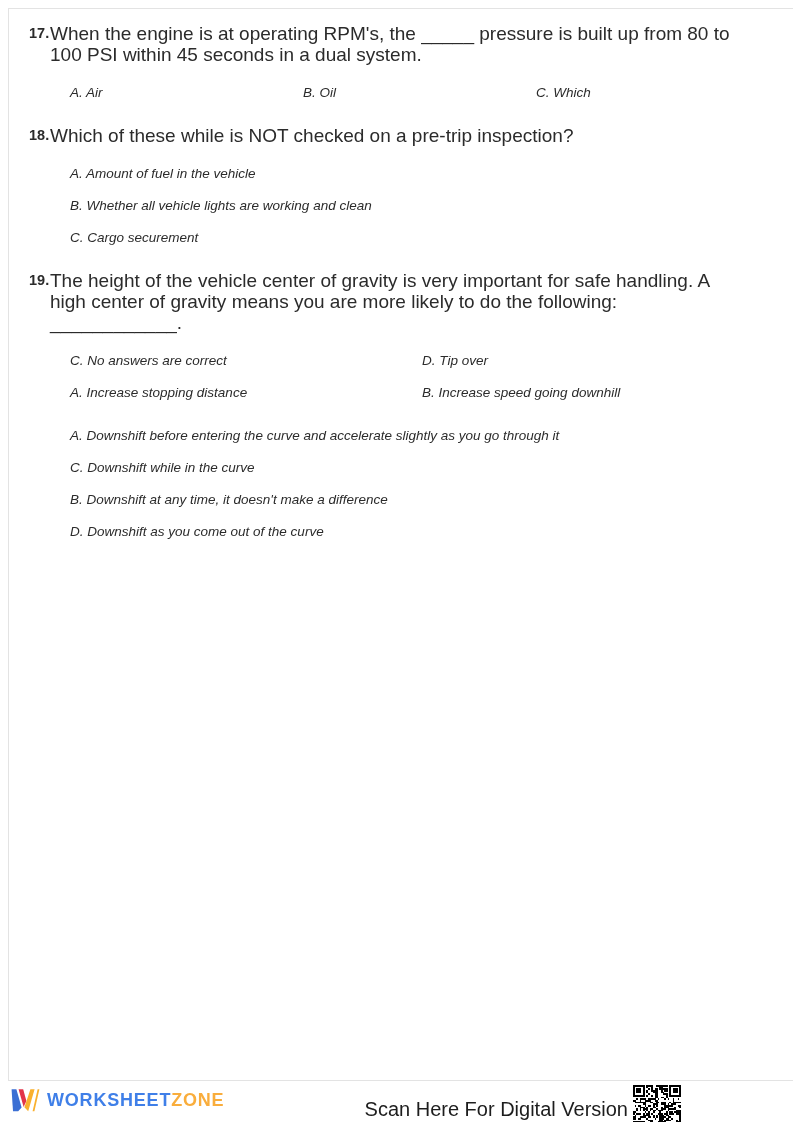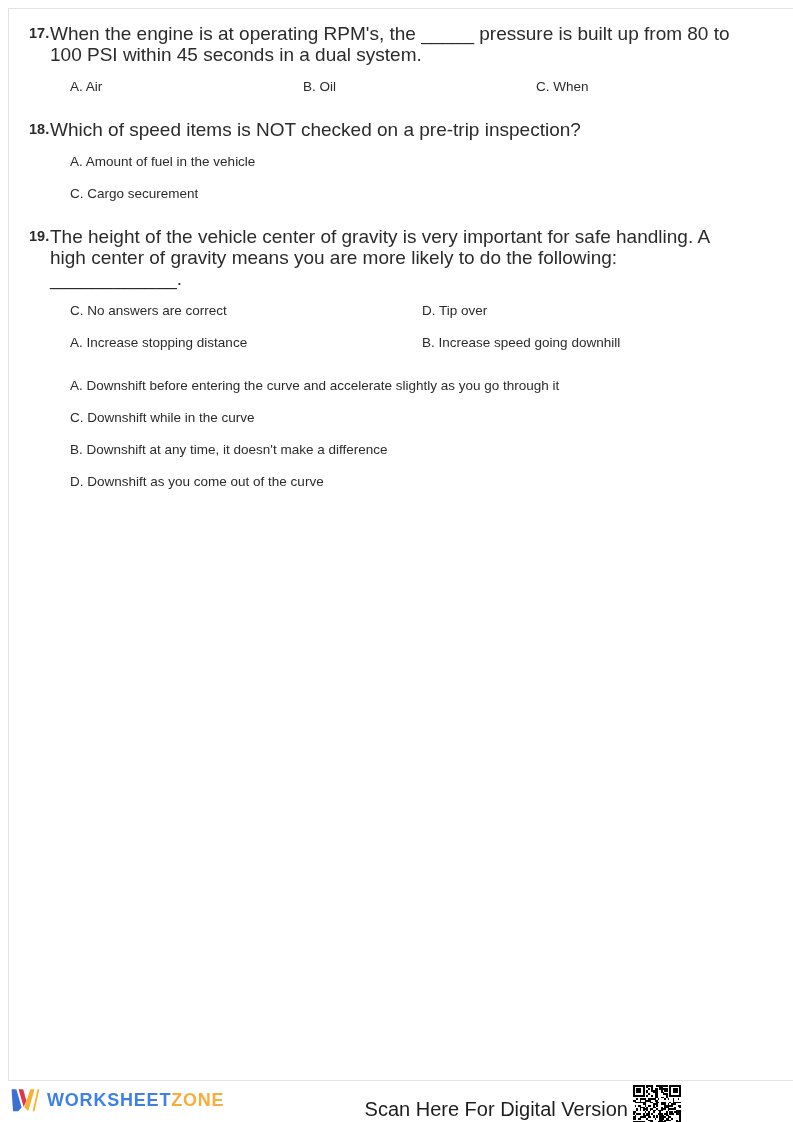--- a/index.html
+++ b/index.html
@@ -58,22 +58,23 @@
   .q-text {
     flex: 1 1 auto;
     font-size: 19px;
     line-height: 21px;
     color: #2b2b2b;
     max-width: 700px;
   }
 
   
   .options {
-    margin-top: 11px;
+    margin-top: 17px;
     padding-left: 49px;
+    font-style: italic;
   }
   .opt-row {
     display: flex;
     margin-bottom: 11px;
   }
   .opt-row:last-child { margin-bottom: 0; }
 
   .opt {
     font-size: 13.5px;
     line-height: 21px;
@@ -146,32 +147,35 @@
   <div class="questions" id="questions-container">
       <div class="question">
         <div class="q-head">
           <div class="q-num">17.</div>
           <div class="q-text">When the engine is at operating RPM's, the _____ pressure is built up from 80 to 100 PSI within 45 seconds in a dual system.</div>
         </div>
         <div class="options cols-3">
           <div class="opt-row">
             <div class="opt"><span class="opt-letter">A.</span> <span class="opt-label">Air</span></div>
             <div class="opt"><span class="opt-letter">B.</span> <span class="opt-label">Oil</span></div>
-            <div class="opt"><span class="opt-letter">C.</span> <span class="opt-label">When</span></div>
+            <div class="opt"><span class="opt-letter">C.</span> <span class="opt-label">Which</span></div>
           </div>
         </div>
       </div>
       <div class="question">
         <div class="q-head">
           <div class="q-num">18.</div>
-          <div class="q-text">Which of speed items is NOT checked on a pre-trip inspection?</div>
+          <div class="q-text">Which of these while is NOT checked on a pre-trip inspection?</div>
         </div>
         <div class="options cols-1">
           <div class="opt-row">
             <div class="opt"><span class="opt-letter">A.</span> <span class="opt-label">Amount of fuel in the vehicle</span></div>
+          </div>
+          <div class="opt-row">
+            <div class="opt"><span class="opt-letter">B.</span> <span class="opt-label">Whether all vehicle lights are working and clean</span></div>
           </div>
           <div class="opt-row">
             <div class="opt"><span class="opt-letter">C.</span> <span class="opt-label">Cargo securement</span></div>
           </div>
         </div>
       </div>
       <div class="question">
         <div class="q-head">
           <div class="q-num">19.</div>
           <div class="q-text">The height of the vehicle center of gravity is very important for safe handling. A high center of gravity means you are more likely to do the following: ____________.</div>

